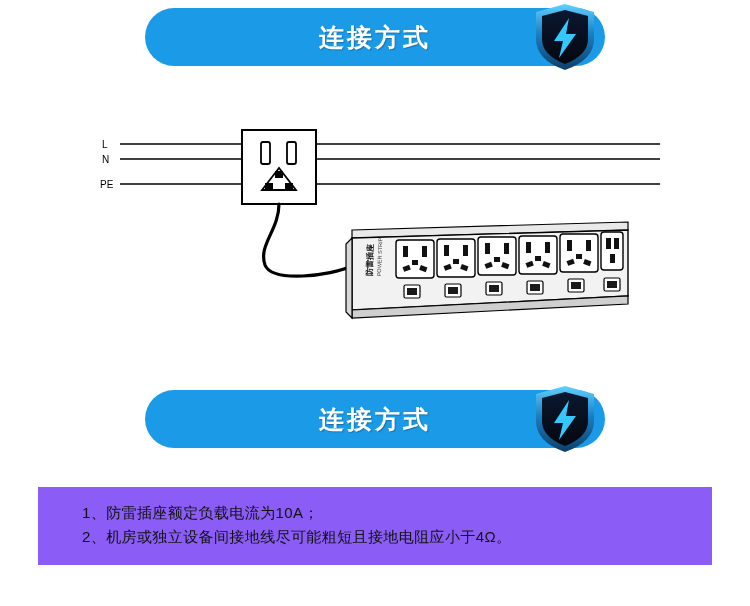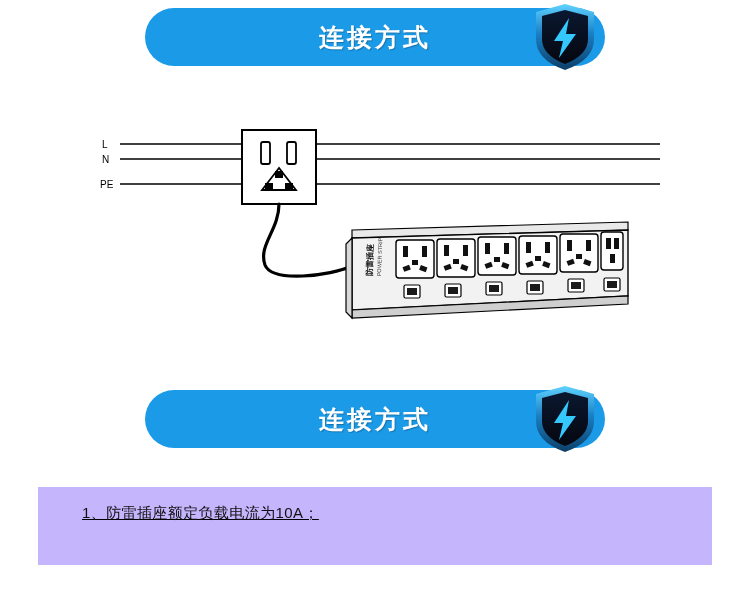--- a/index.html
+++ b/index.html
@@ -56,24 +56,23 @@
     height: 300px;
   }
 
   
   #notes-box {
     position: absolute;
     left: 38px;
     top: 487px;
     width: 674px;
     height: 78px;
-    background: #c4b5fd;
+    background: #8b5cf6;
     box-sizing: border-box;
     padding: 14px 0 0 44px;
-    text-decoration: underline;
   }
   .note-line {
     color: #111111;
     font-size: 15px;
     line-height: 24px;
     letter-spacing: 0.4px;
     white-space: nowrap;
   }
 </style>
 </head>
@@ -248,13 +247,14 @@
       </linearGradient>
     </defs>
     <path d="M31 1 L60 9 L60 36 Q60 57 31 67 Q2 57 2 36 L2 9 Z" fill="url(#shg3)"></path>
     <path d="M31 7 L54 13 L54 36 Q54 52 31 61 Q8 52 8 36 L8 13 Z" fill="url(#shg4)"></path>
     <path d="M35 15 L20 38 L29 38 L25 55 L42 31 L32 31 Z" fill="#35c8ff"></path>
   </svg>
 </div>
 
 <div id="notes-box">
   <div class="note-line">1、防雷插座额定负载电流为10A；</div>
+  <div class="note-line">2、机房或独立设备间接地线尽可能粗短且接地电阻应小于4Ω。</div>
 </div>
 
 </body></html>

